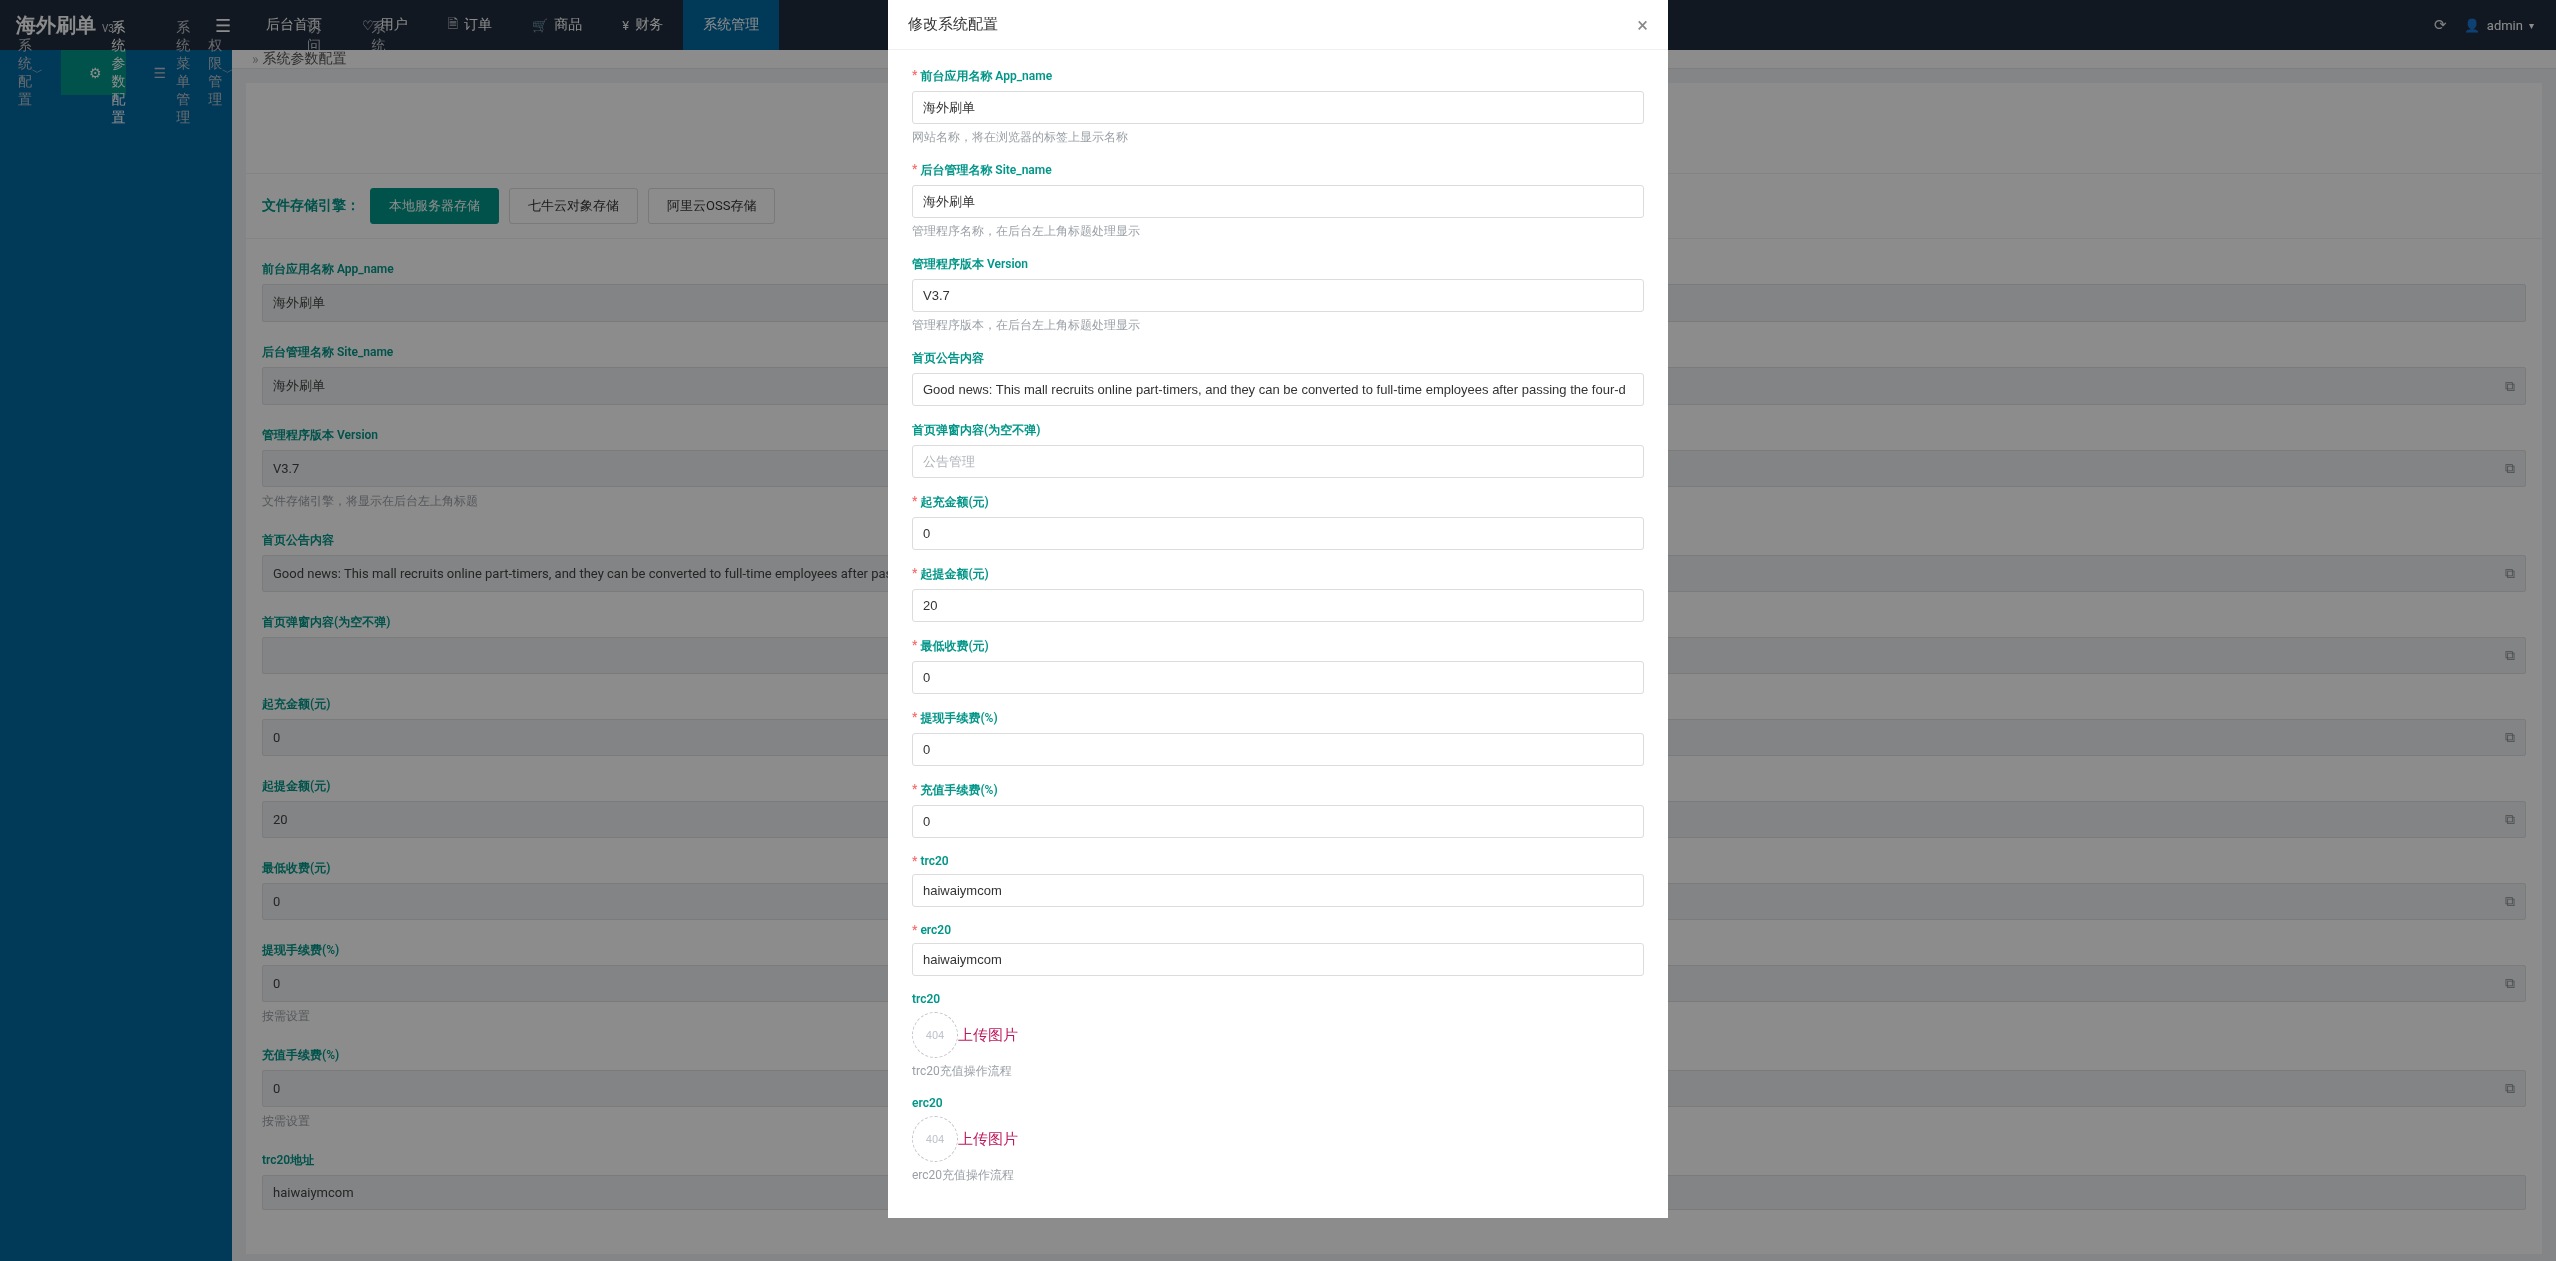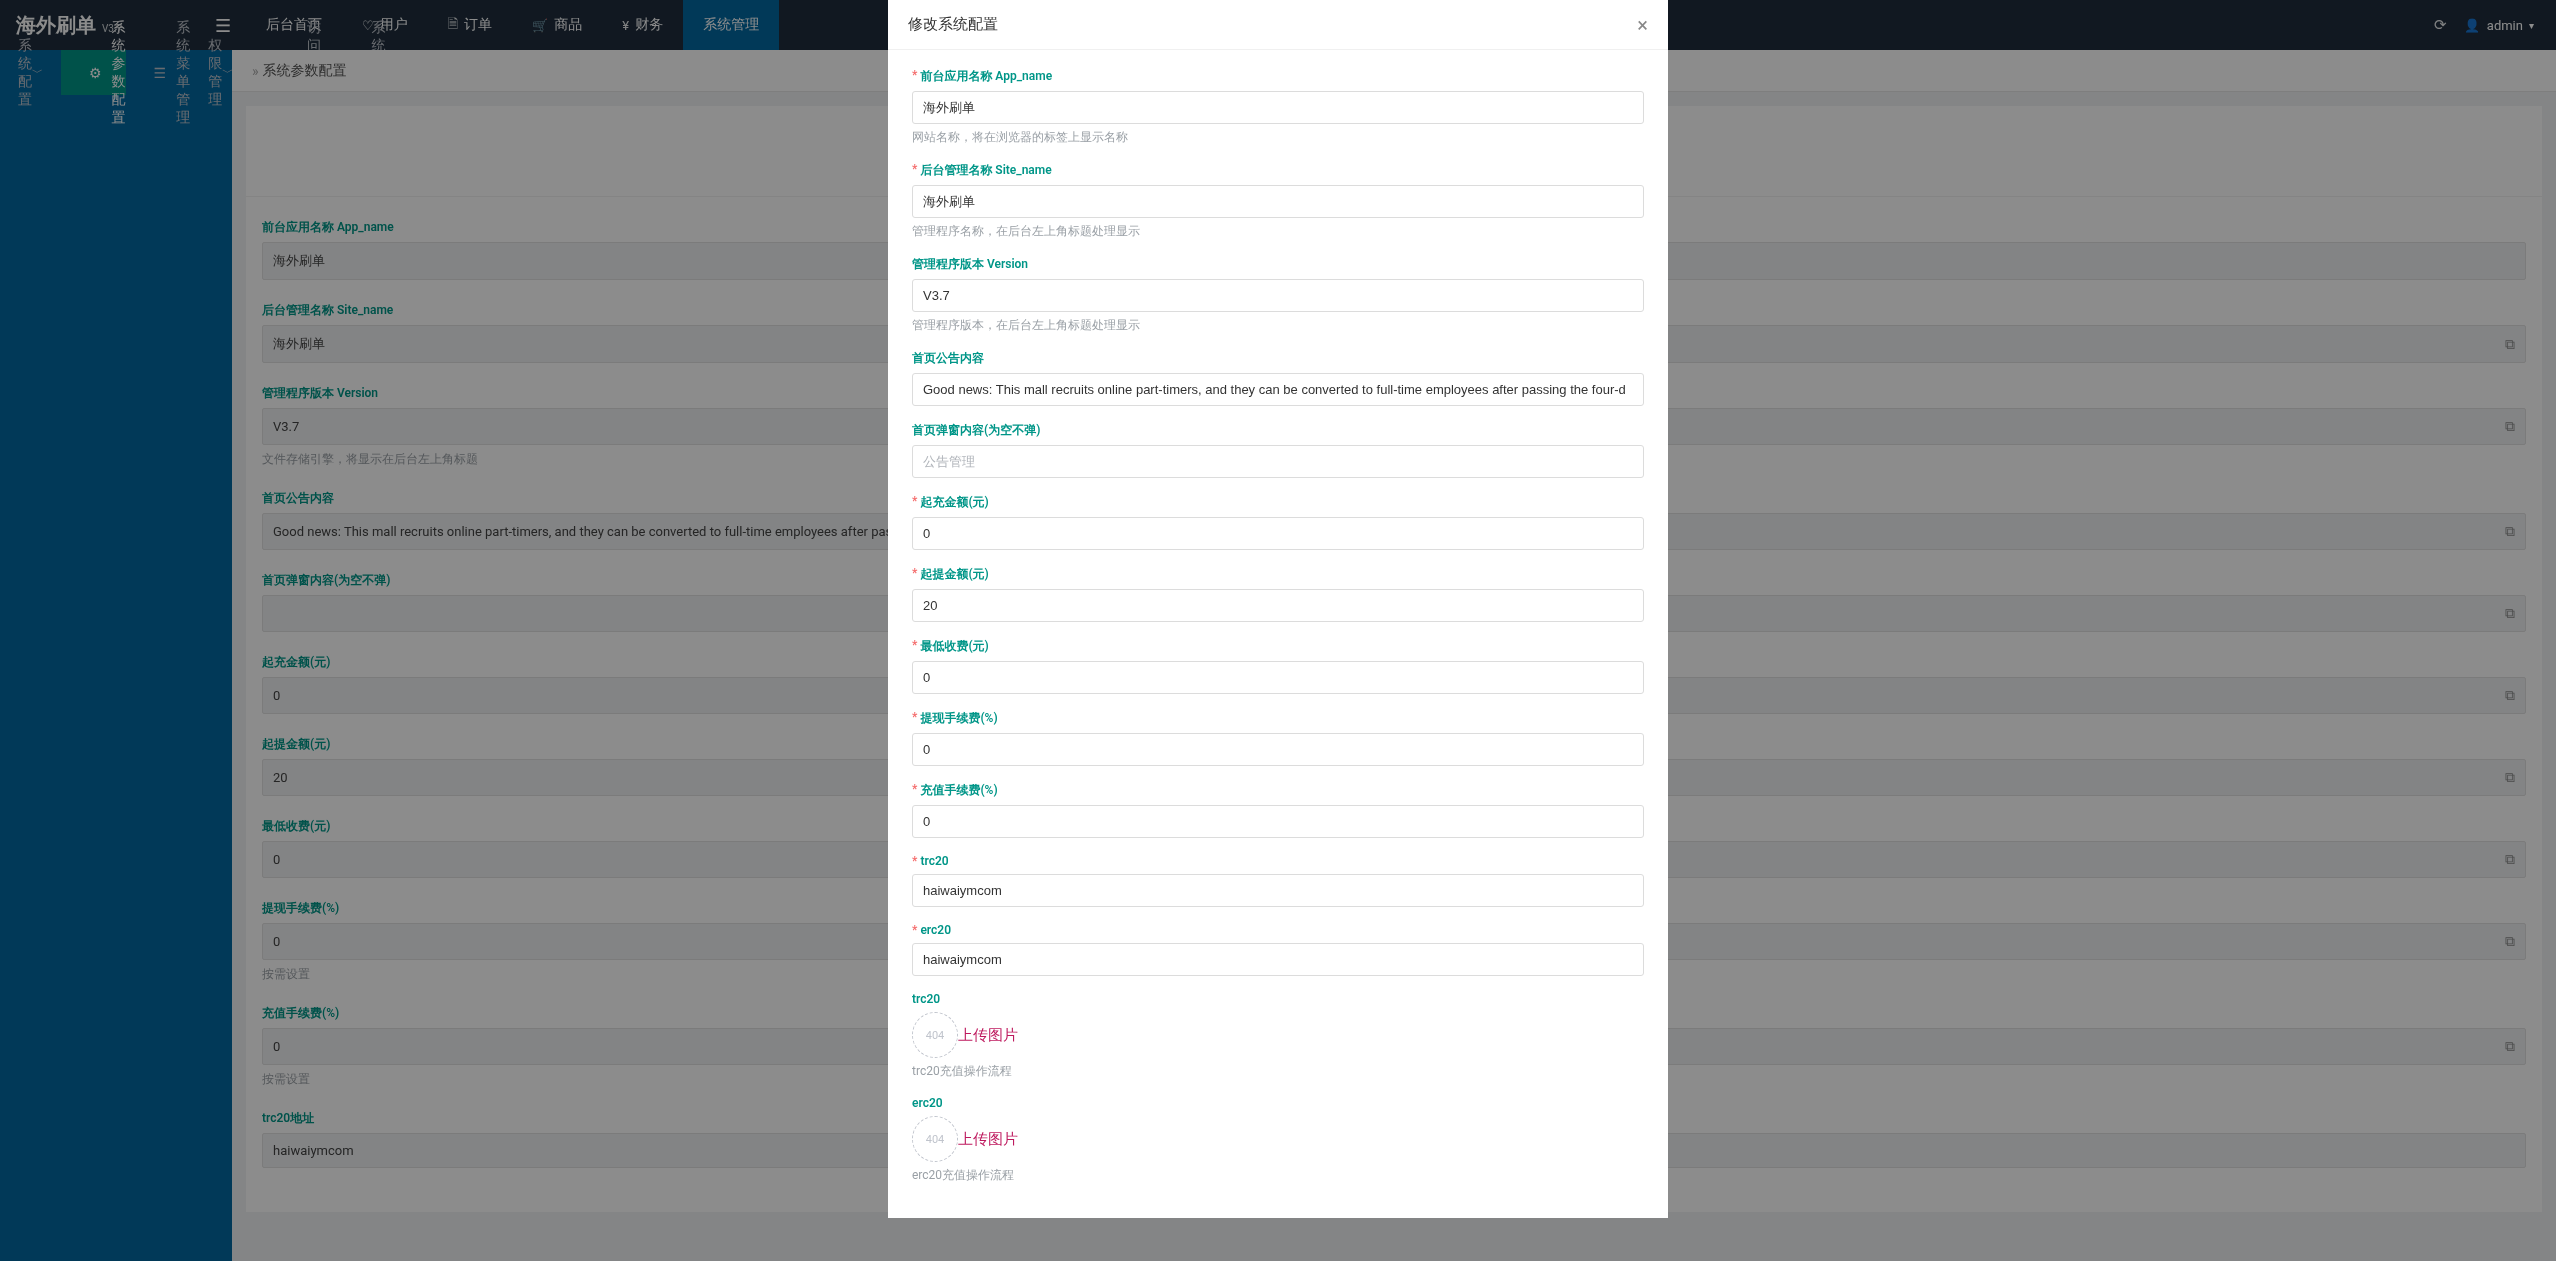--- a/index.html
+++ b/index.html
@@ -142,20 +142,26 @@
       <div class="crumb">
         <span class="sep">»</span>
         <span>系统参数配置</span>
       </div>
 
       <div class="panel">
         <div class="panel-head">
           <span class="panel-title">系统参数配置：</span>
           <button class="btn primary">修改系统配置</button>
         </div>
+        <div class="storage-tabs">
+          <span class="panel-title">文件存储引擎：</span>
+          <div class="tab active">本地服务器存储</div>
+          <div class="tab">七牛云对象存储</div>
+          <div class="tab">阿里云OSS存储</div>
+        </div>
 
         <div class="form">
           <div class="field">
               <div class="field-label">前台应用名称 App_name</div>
               <div class="field-input">
                 <span>海外刷单</span>
               </div>
             </div>
           <div class="field">
               <div class="field-label">后台管理名称 Site_name</div>

